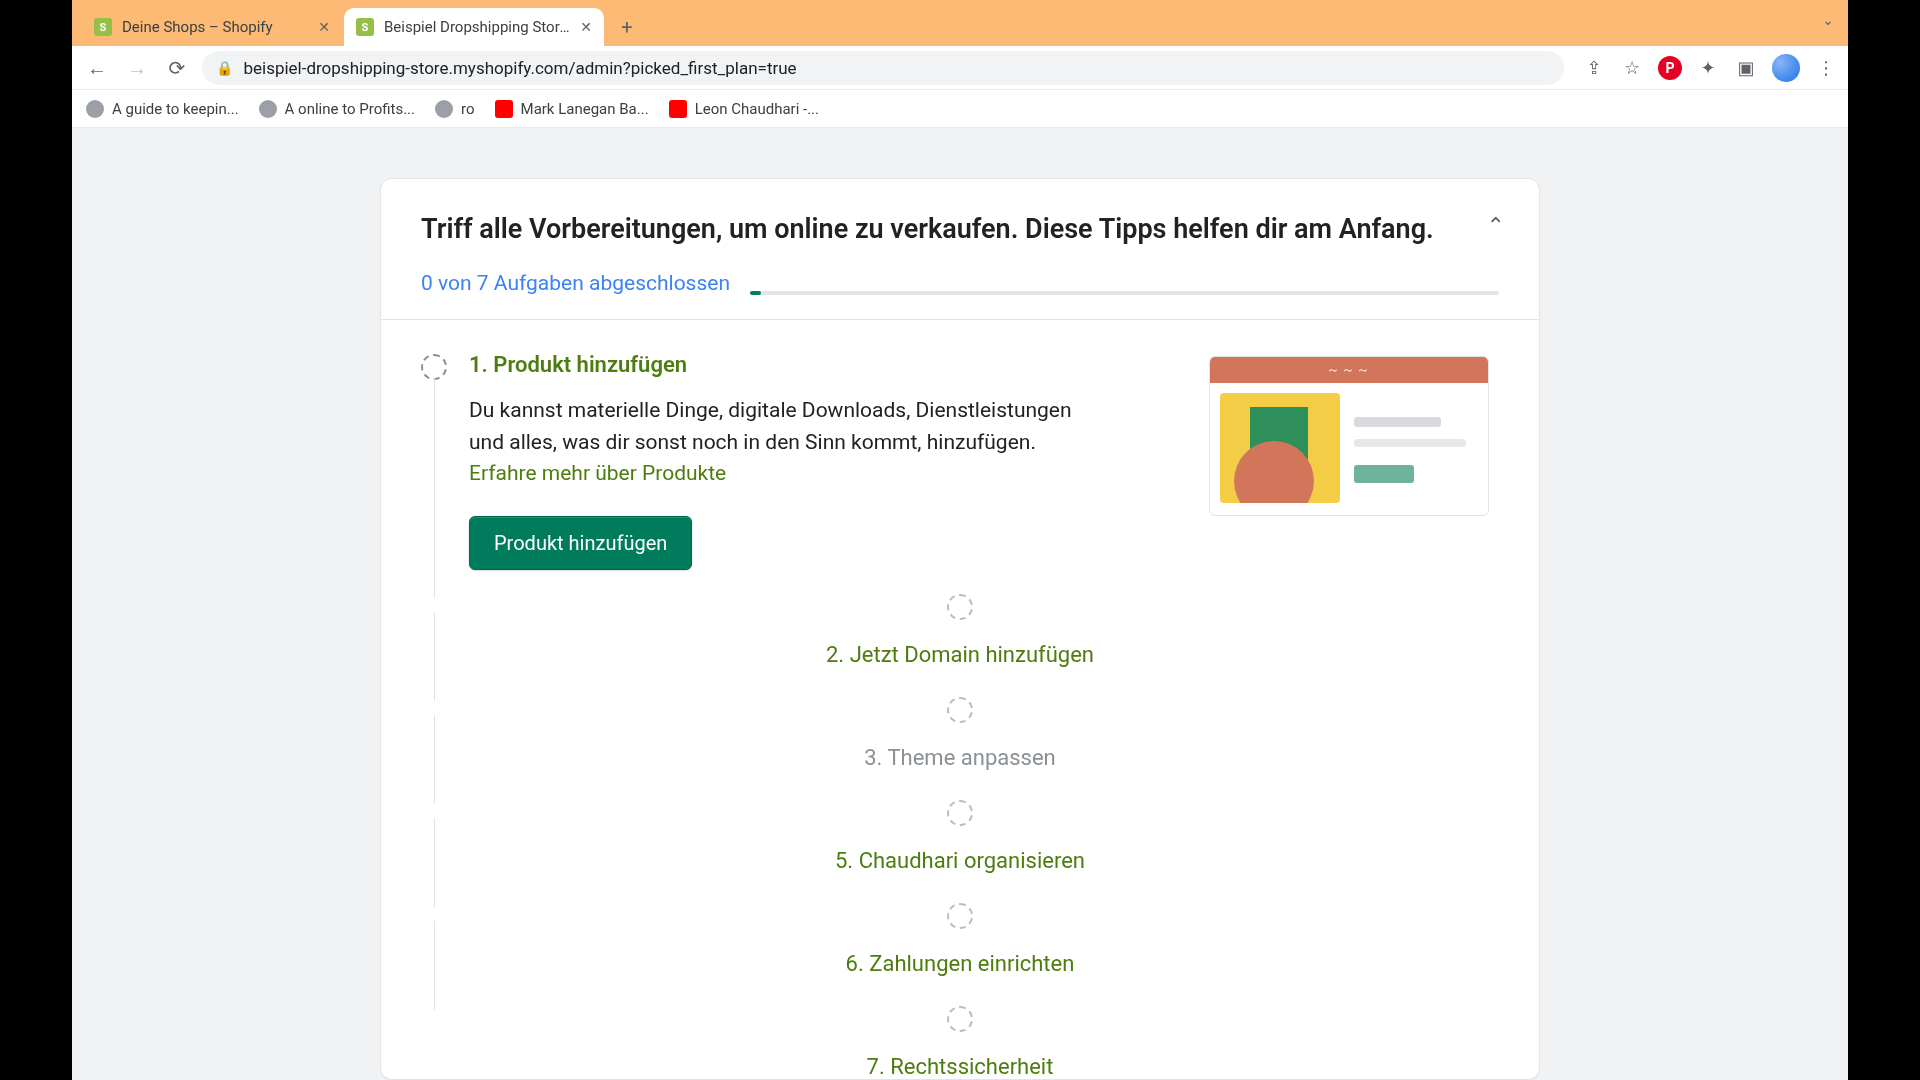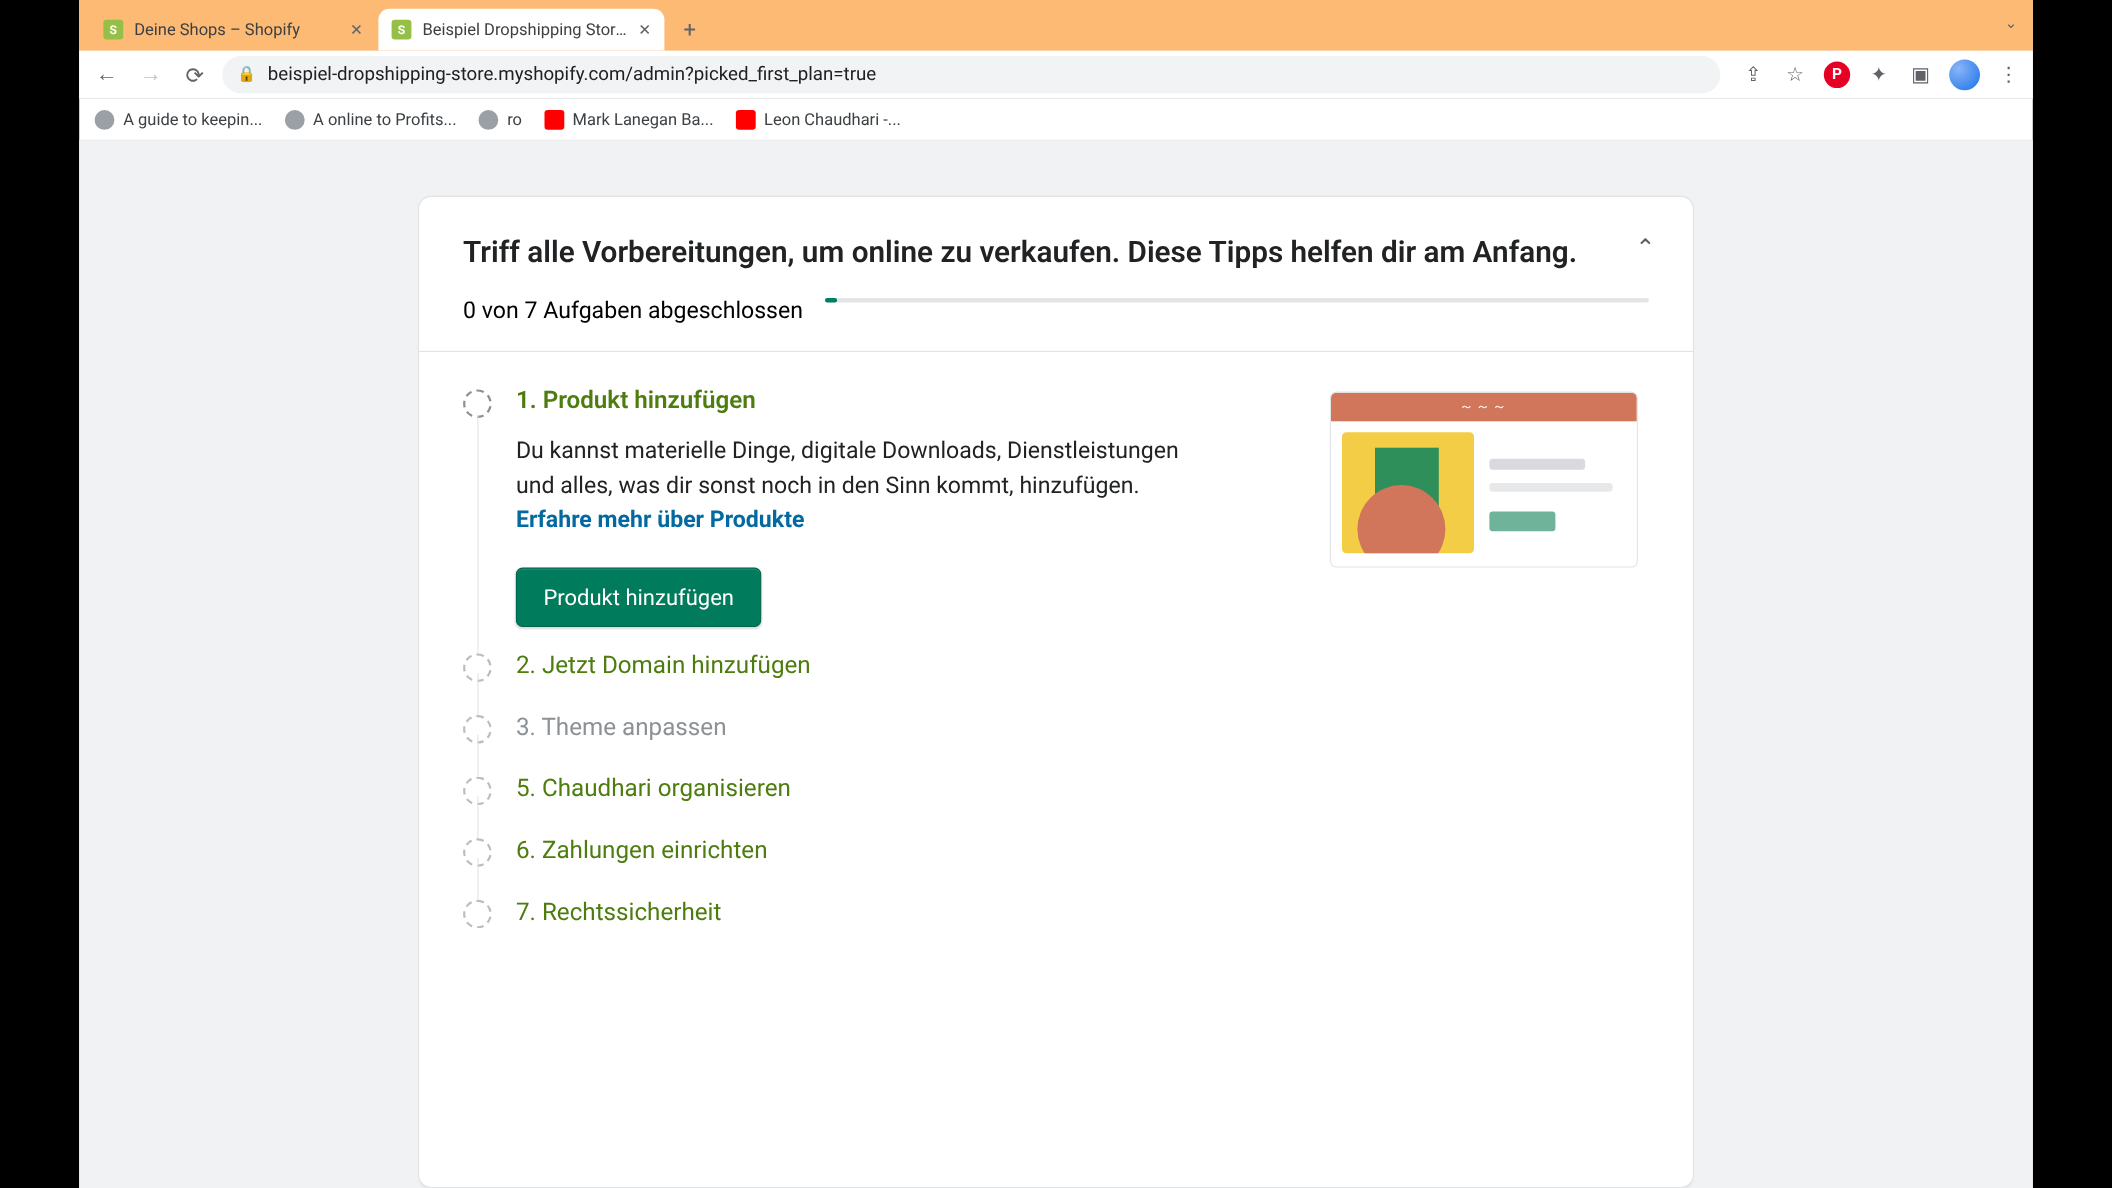--- a/index.html
+++ b/index.html
@@ -158,41 +158,41 @@
     font-weight:600;
     color:#202223;
     line-height:1.35;
     padding-right:50px;
   }
   .chevron-card{
     position:absolute; right:34px; top:34px;
     color:#5c5f62;font-size:22px;cursor:pointer;
   }
   .progress-row{
-    display:flex;align-items:flex-start;gap:20px;
+    display:flex;align-items:flex-end;gap:20px;
     padding: 0 40px 24px 40px;
-    font-size:21px;color:#000000;
+    font-size:21px;color:#3b82f6;
   }
   .progress-bar{
     flex:1;height:4px;background:#e4e5e7;border-radius:2px;position:relative;
   }
   .progress-bar .fill{
     position:absolute;left:0;top:0;height:100%;width:1.5%;background:#008060;border-radius:2px;
   }
   .divider{height:1px;background:#e1e3e5;}
   .steps{
     padding: 24px 40px 0 40px;
   }
   .step{
     display:flex;
     gap:22px;
     position:relative;
     padding: 8px 0;
   }
-  .step.collapsed{align-items:center; padding: 14px 0;}
+  .step.collapsed{align-items:center; padding: 14px 0; flex-direction: column;}
   .step .marker{
     width:26px;height:26px;flex:none;
     border-radius:50%;
     border:2px dashed #babec3;
     margin-top:2px;
     position:relative;
     background:#fff;
   }
   .step.expanded .marker{border-color:#8c9196;}
   .step .connector{
@@ -211,21 +211,21 @@
   }
   .step.expanded .step-title{font-weight:600;}
   .step.dim .step-title{color:#8c9196;}
   .step-desc{
     margin-top:18px;
     font-size:21px;
     color:#202223;
     line-height:1.5;
     max-width:620px;
   }
-  .step-desc a{color:#0369a1;text-decoration:none;font-weight:bold;}
+  .step-desc a{color:#4d7c0f;text-decoration:none;}
   .step-btn{
     margin-top:26px;
     display:inline-block;
     background:#007b5c;
     color:#fff;
     font-size:20px;
     padding:14px 24px;
     border-radius:6px;
     border:1px solid #00654c;
     cursor:pointer;

